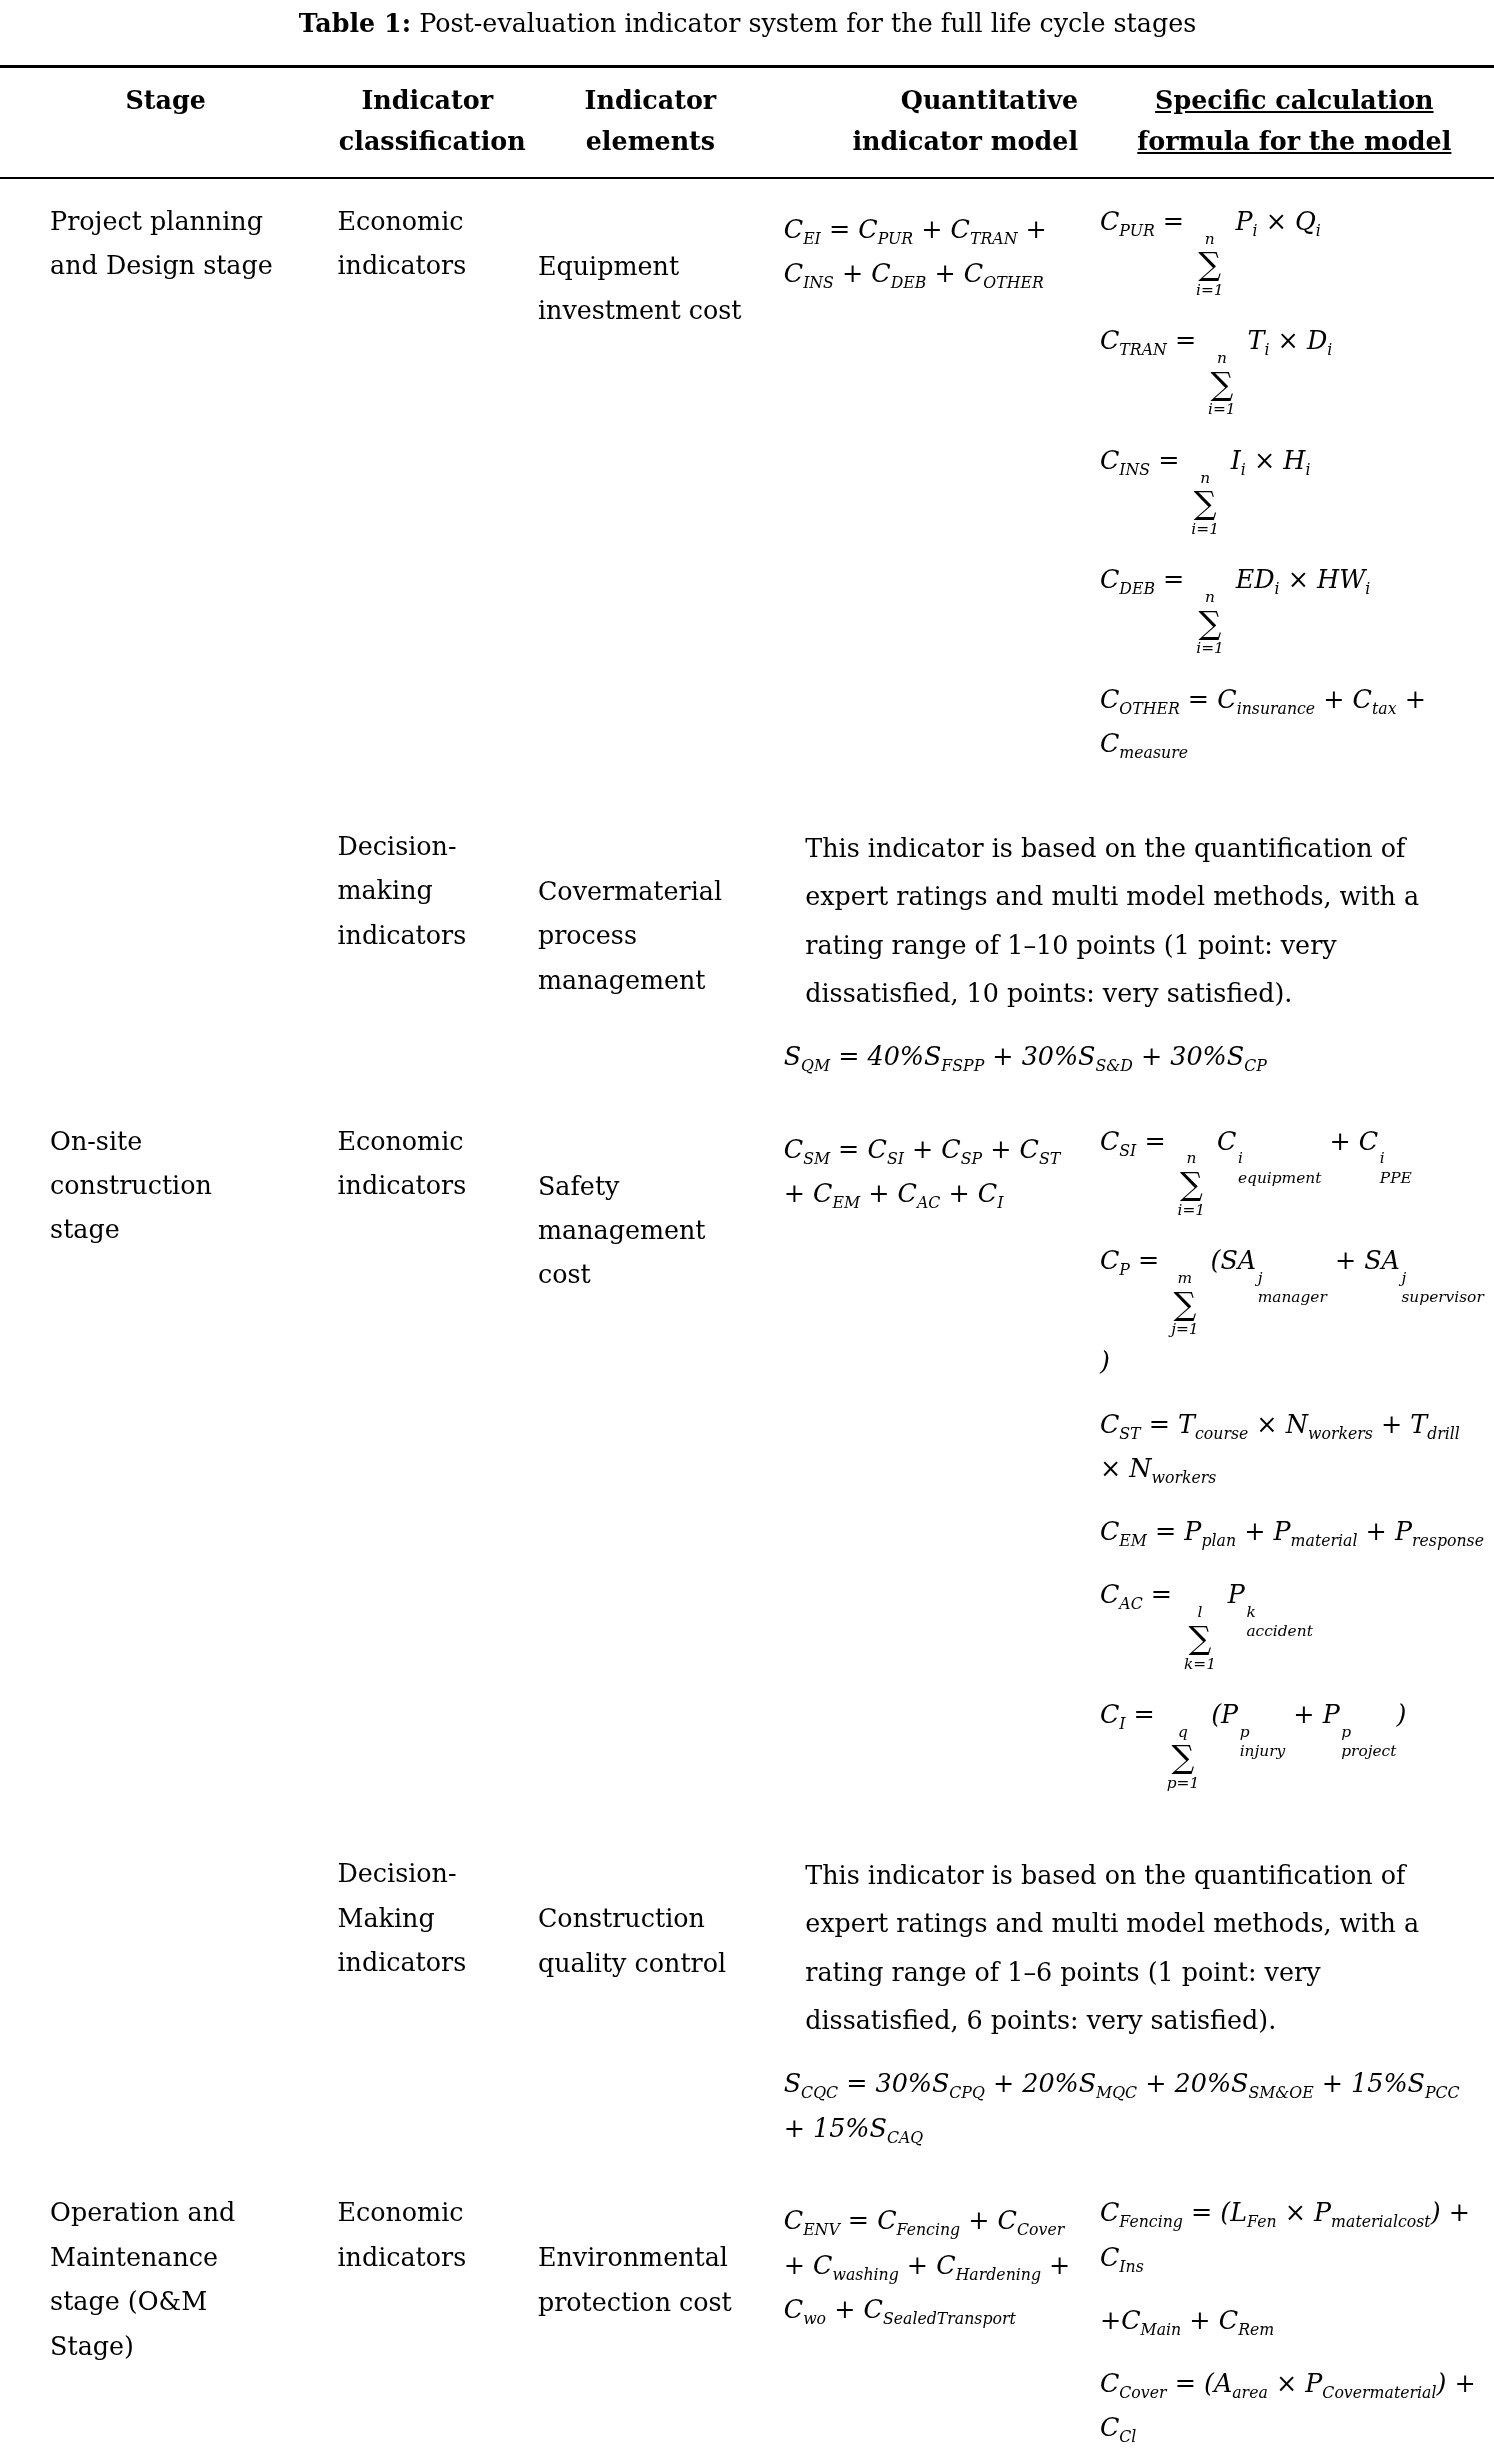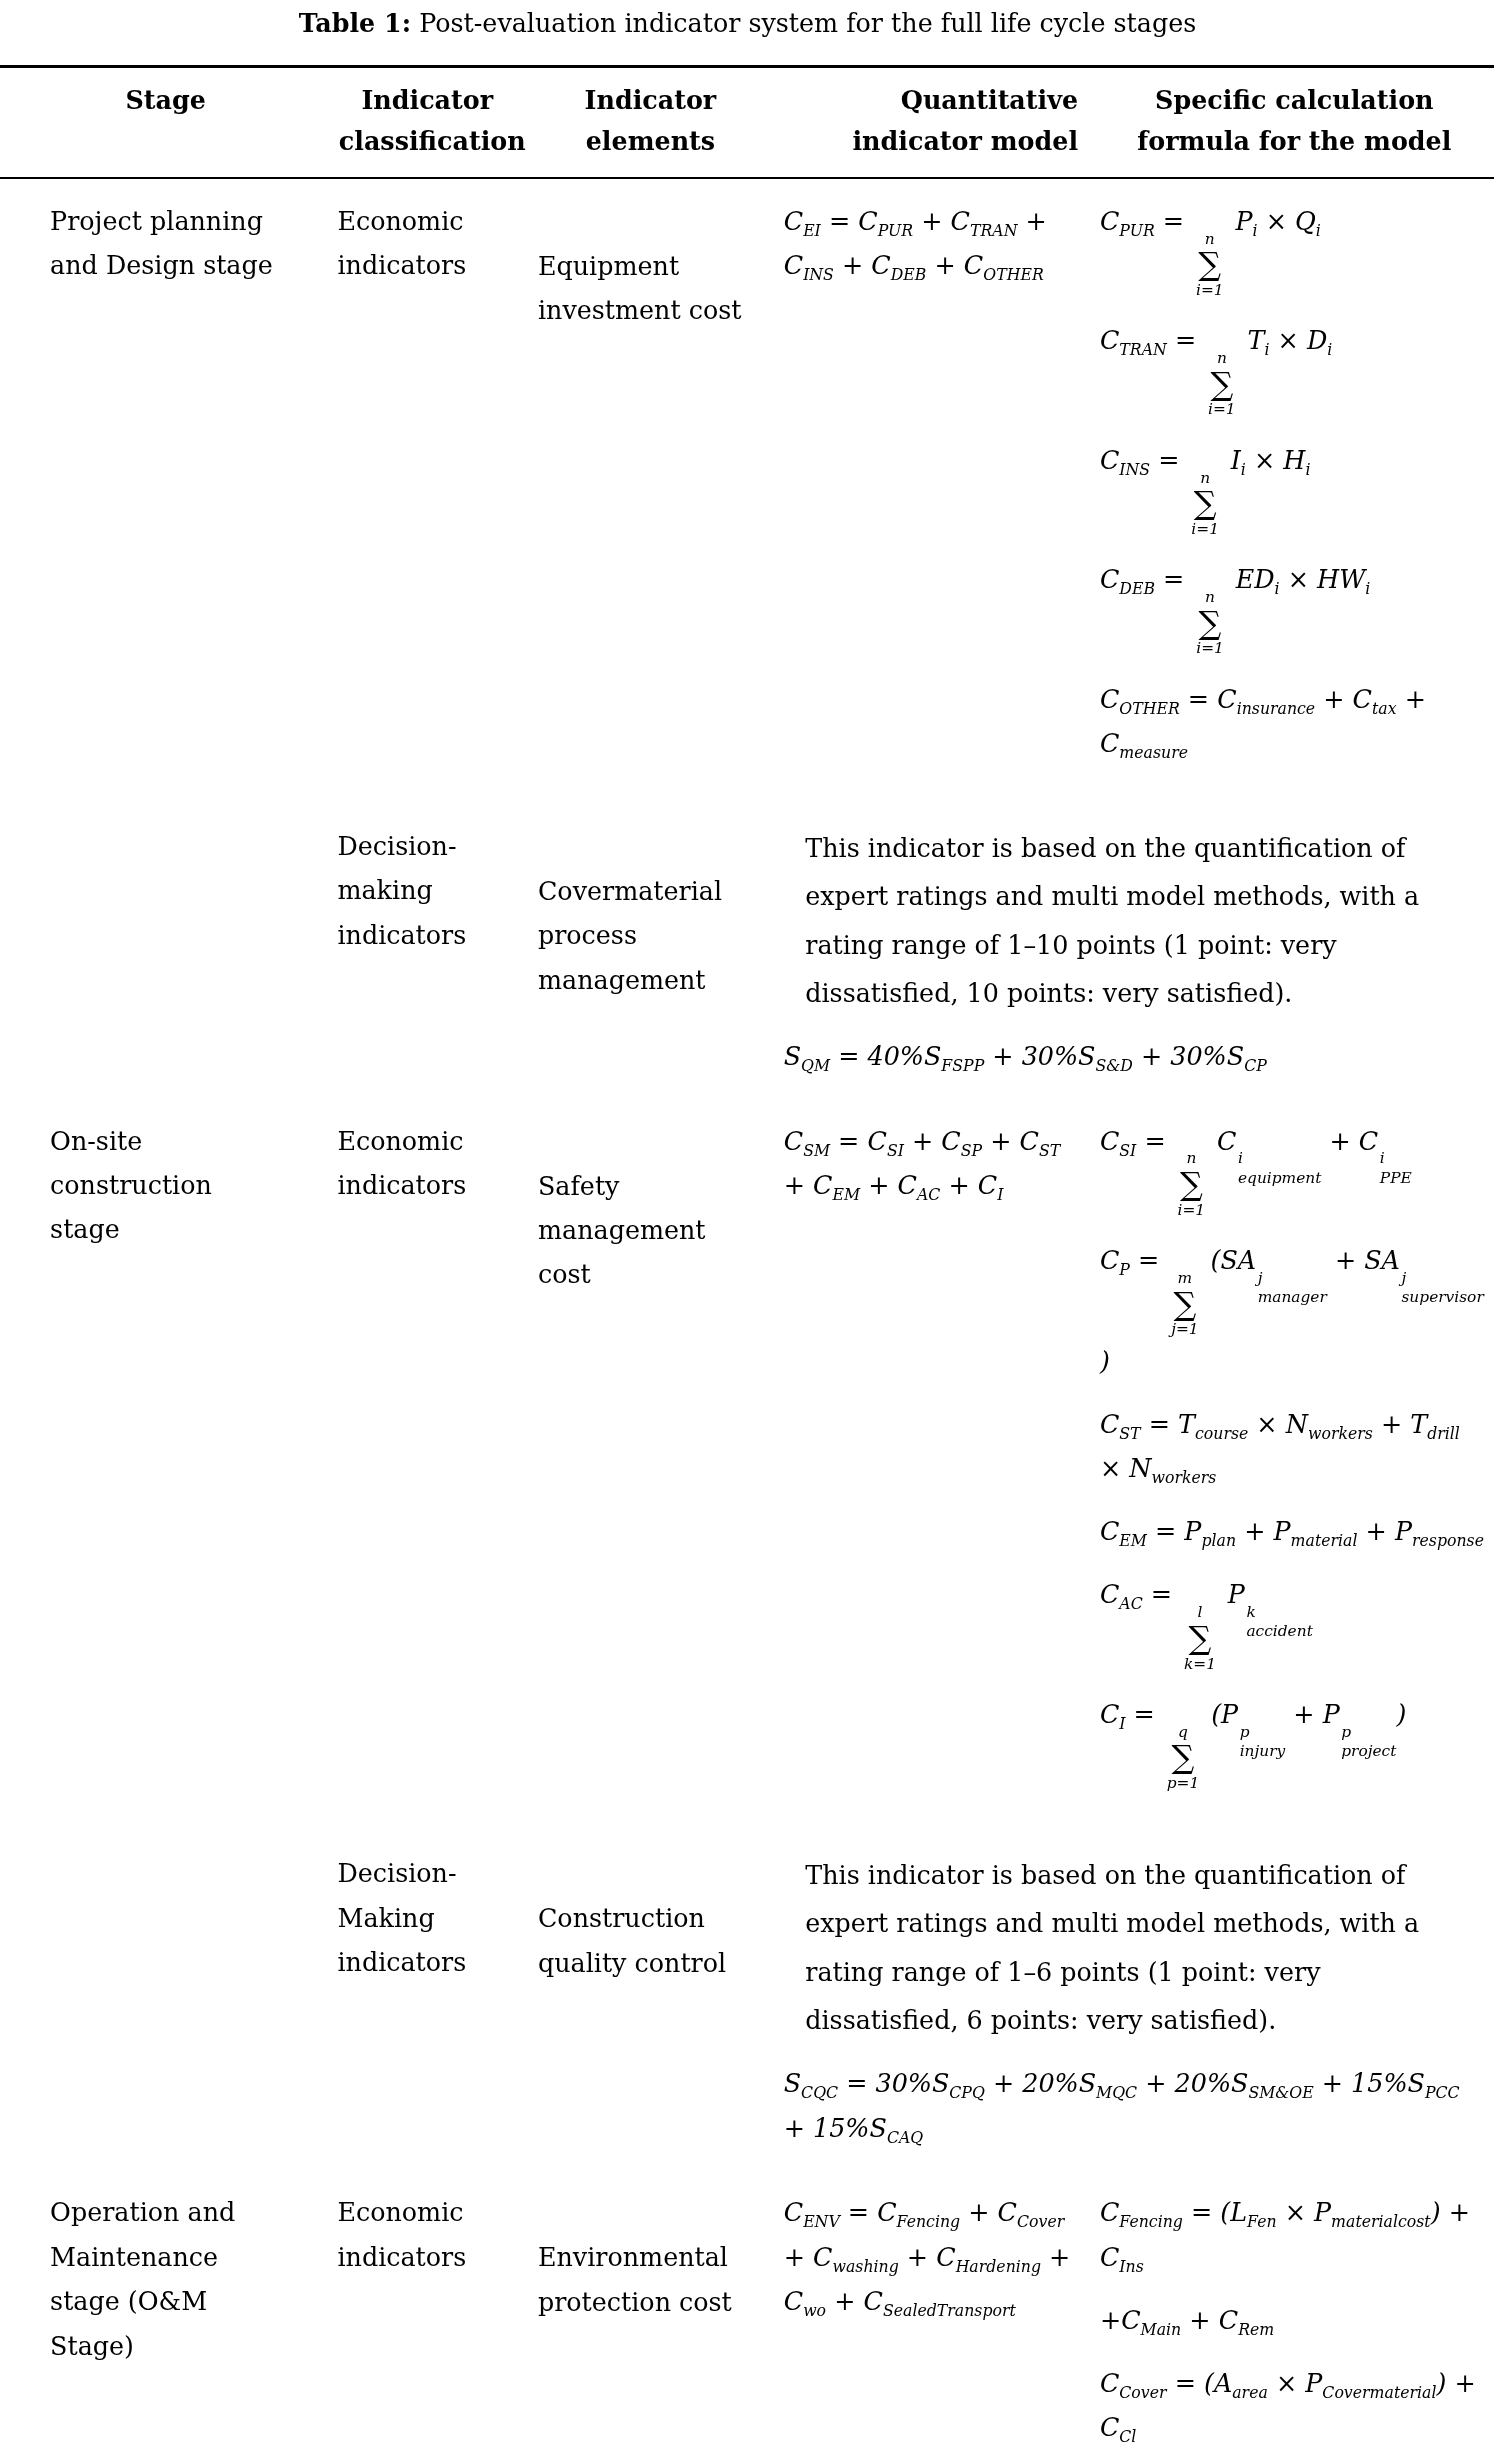--- a/index.html
+++ b/index.html
@@ -14,24 +14,24 @@
   thead th{font-weight:bold;font-size:25.4px;line-height:1.6;padding:12.3px 4.6px 15.4px;
            vertical-align:top;text-align:center;border-bottom:2.3px solid #000;margin-left:24px;}
   td{font-size:25.4px;text-align:left;vertical-align:top;padding:20px 6.2px;line-height:1.75;}
   .inner{margin:0 auto;display:block;}
   .w-stage{max-width:231px;}
   .w-class{max-width:185px;}
   .w-elem{max-width:225px;margin-top:45px;}
   .w-model{max-width:308px;}
   .w-h2{max-width:177px;margin:0 auto;display:block;}
   .w-h4{max-width:285px;margin:0 auto;display:block;text-align:right;}
-  .w-h5{max-width:362px;margin:0 auto;display:block;}
+  .w-h5{max-width:362px;margin:0 auto;display:block;text-decoration:underline;}
   .formula{font-style:italic;}
   .fline{margin:0 auto 18.5px;max-width:389px;}
-  .model-cell .formula{margin:0 auto;}
+  .model-cell .formula{margin:8px auto;}
   sub,sup{font-size:0.62em;line-height:1;}
   .bigop{display:inline-flex;flex-direction:column;align-items:center;
          vertical-align:-0.55em;line-height:1;margin:0 3.8px;}
   .bigop .lim{font-size:15.4px;line-height:1.15;font-style:italic;}
   .bigop .sigma{font-size:32px;line-height:1.05;font-style:normal;}
   .supsub{display:inline-flex;flex-direction:column;align-items:flex-start;
           vertical-align:-0.55em;line-height:1;margin-left:1.5px;}
   .supsub span{font-size:15.4px;line-height:1.25;}
   .note{font-style:normal;max-width:662px;margin:0 auto 17px;line-height:1.9;}
   .note-formula{margin:0 auto;}

